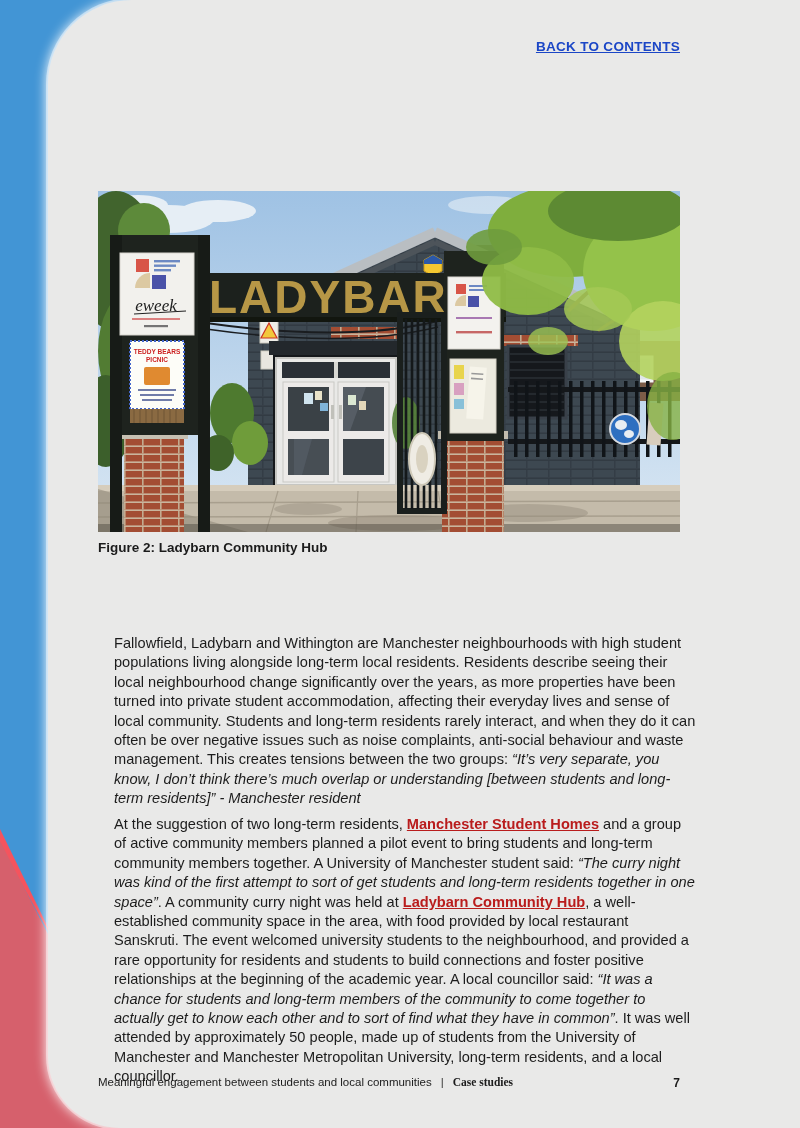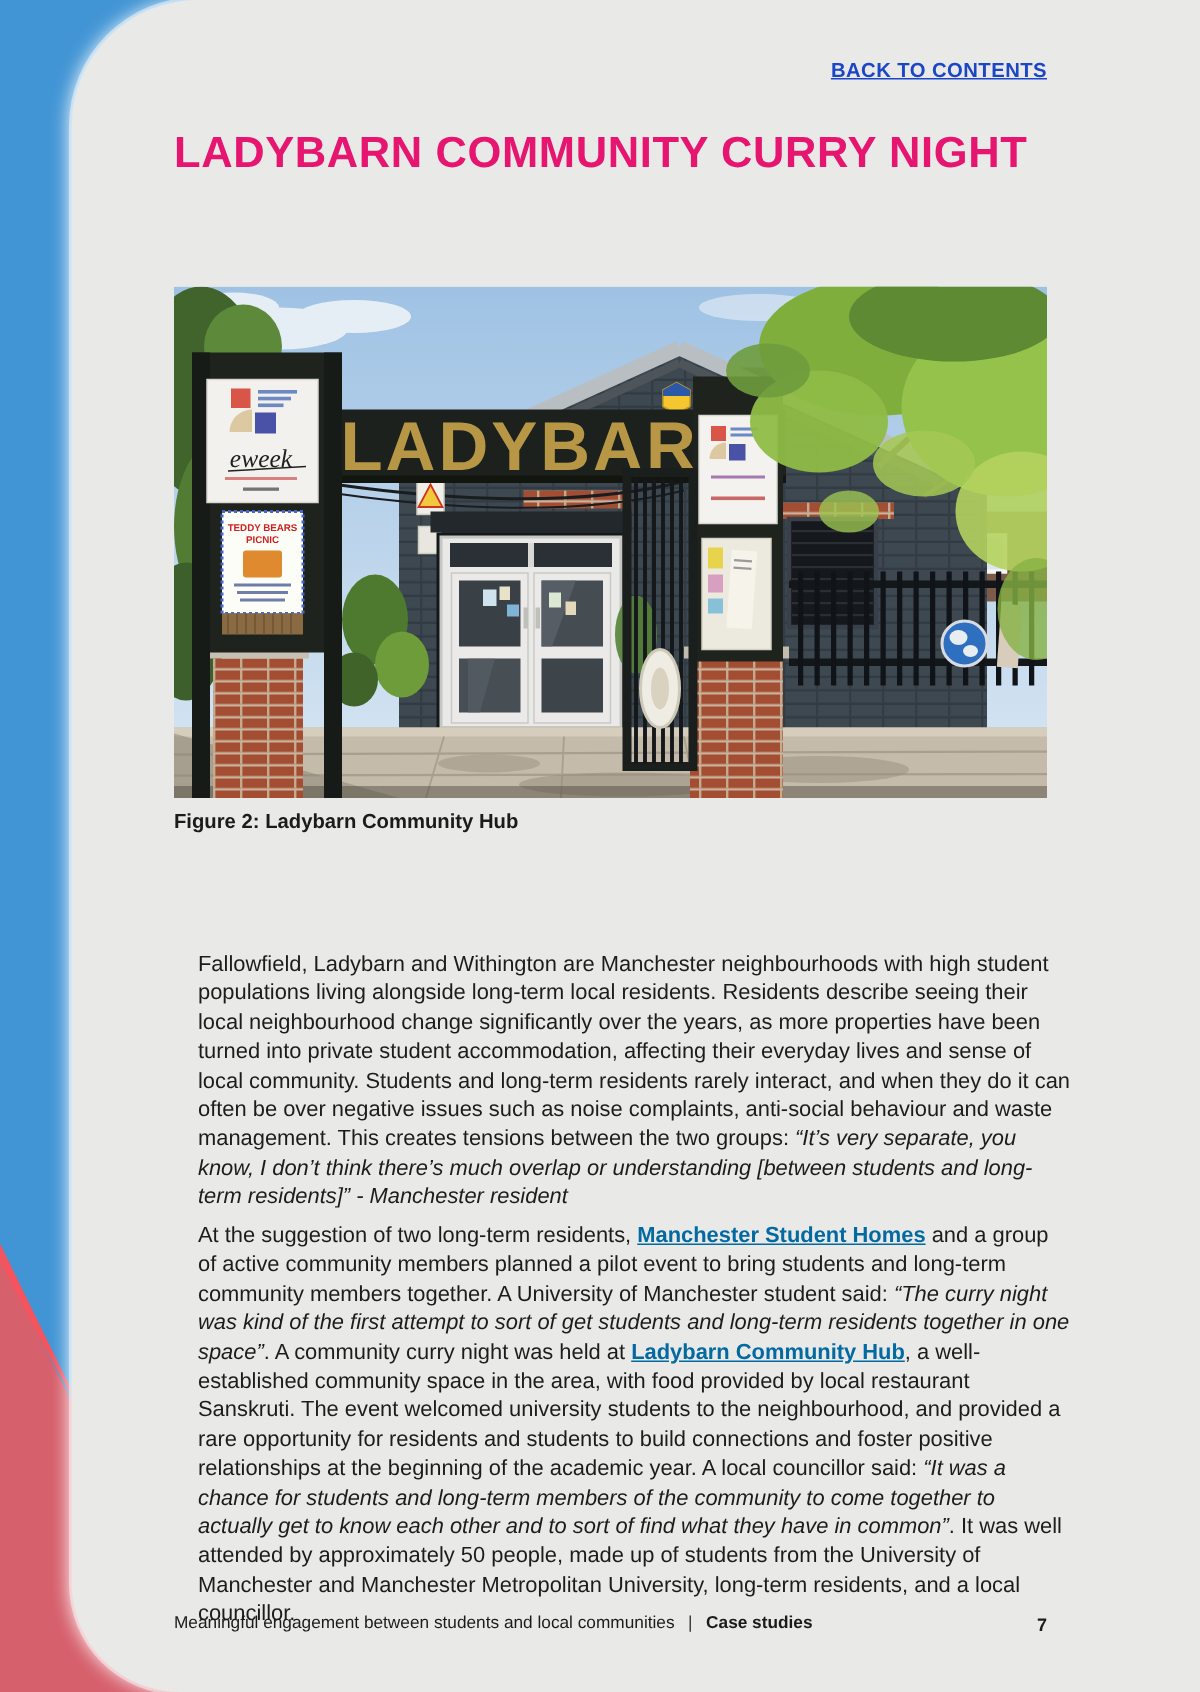--- a/index.html
+++ b/index.html
@@ -8,56 +8,55 @@
   
   .band-blue{position:absolute;left:0;top:0;width:170px;height:1128px;background:#4295d5;}
   .wedge-red-hi{position:absolute;left:0;top:0;width:170px;height:1128px;background:#f4545e;
           clip-path:polygon(0 829px,0 845px,158px 1128px,146px 1128px);}
   .wedge-red{position:absolute;left:0;top:0;width:170px;height:1128px;background:#d6606c;
           clip-path:polygon(0 841px,148px 1128px,0 1128px);}
   
   .page{position:absolute;left:48px;top:0;width:752px;height:1128px;background:#e9e9e8;
         border-radius:84px 0 0 72px;
         box-shadow:-2px 0 12px rgba(255,255,255,.95),0 0 0 2px rgba(255,255,255,.45);}
-  .content{position:absolute;left:68px;top:0;width:582px;height:1036px;}
+  .content{position:absolute;left:50px;top:0;width:582px;height:1036px;}
   .back-link{position:absolute;top:39px;right:0;font-size:13.5px;font-weight:bold;
         color:#1b46c6;text-decoration:underline;letter-spacing:.3px;cursor:pointer;}
   .doc-title{position:absolute;top:86px;left:0;margin:0;font-size:29px;font-weight:bold;
         color:#e6156f;letter-spacing:.4px;white-space:nowrap;}
   .subtitle{position:absolute;top:146px;left:0;margin:0;width:562px;font-size:15px;
         font-weight:bold;font-style:italic;line-height:21px;}
   .photo-box{position:absolute;top:191px;left:0;width:582px;height:341px;overflow:hidden;}
   .photo-box svg{display:block;}
   .caption{position:absolute;top:540px;left:0;font-size:13.5px;font-weight:bold;}
   .section-heading{position:absolute;top:574px;left:0;margin:0;font-size:19.5px;font-weight:bold;}
   .body-para{position:absolute;left:0;margin:16px;width:582px;font-size:14.6px;line-height:19.4px;color:#1c1c1c;}
   .para-1{top:618px;}
   .para-2{top:799px;}
   .seg-regular{font-style:normal;}
   .seg-italic{font-style:italic;}
-  .seg-link{color:#0369a1;font-weight:bold;text-decoration:underline;cursor:pointer;}
+  .seg-link{color:#b91c1c;font-weight:bold;text-decoration:underline;cursor:pointer;}
   .footer{position:absolute;top:1076px;left:0;width:582px;font-size:11.5px;}
   .footer .sep{margin:0 9px;color:#333;}
-  .footer .bold{font-weight:bold;}
+  .footer .bold{font-weight:bold;font-family:Liberation Serif, serif;}
   .page-number{position:absolute;top:1076px;right:0;font-size:12px;font-weight:bold;}
 </style>
 </head>
 <body>
 
 <div class="canvas">
   <div class="band-blue"></div>
   <div class="wedge-red-hi"></div>
   <div class="wedge-red"></div>
 
   <div class="page">
     <div class="content">
 
       <a class="back-link">BACK TO CONTENTS</a>
 
-      <h1 class="doc-title">LADYBARN COMMUNITY CURRY NIGHT</h1>
 
 
       <div class="photo-box">
         <svg width="582" height="341" viewBox="0 0 582 341" xmlns="http://www.w3.org/2000/svg">
           <defs>
             <linearGradient id="skyG" x1="0" y1="0" x2="0" y2="1">
               <stop offset="0" stop-color="#9fc2e4"></stop>
                 <stop offset="1" stop-color="#d9e7f3"></stop>
             </linearGradient>
             <pattern id="brickD" width="22" height="9" patternUnits="userSpaceOnUse">

